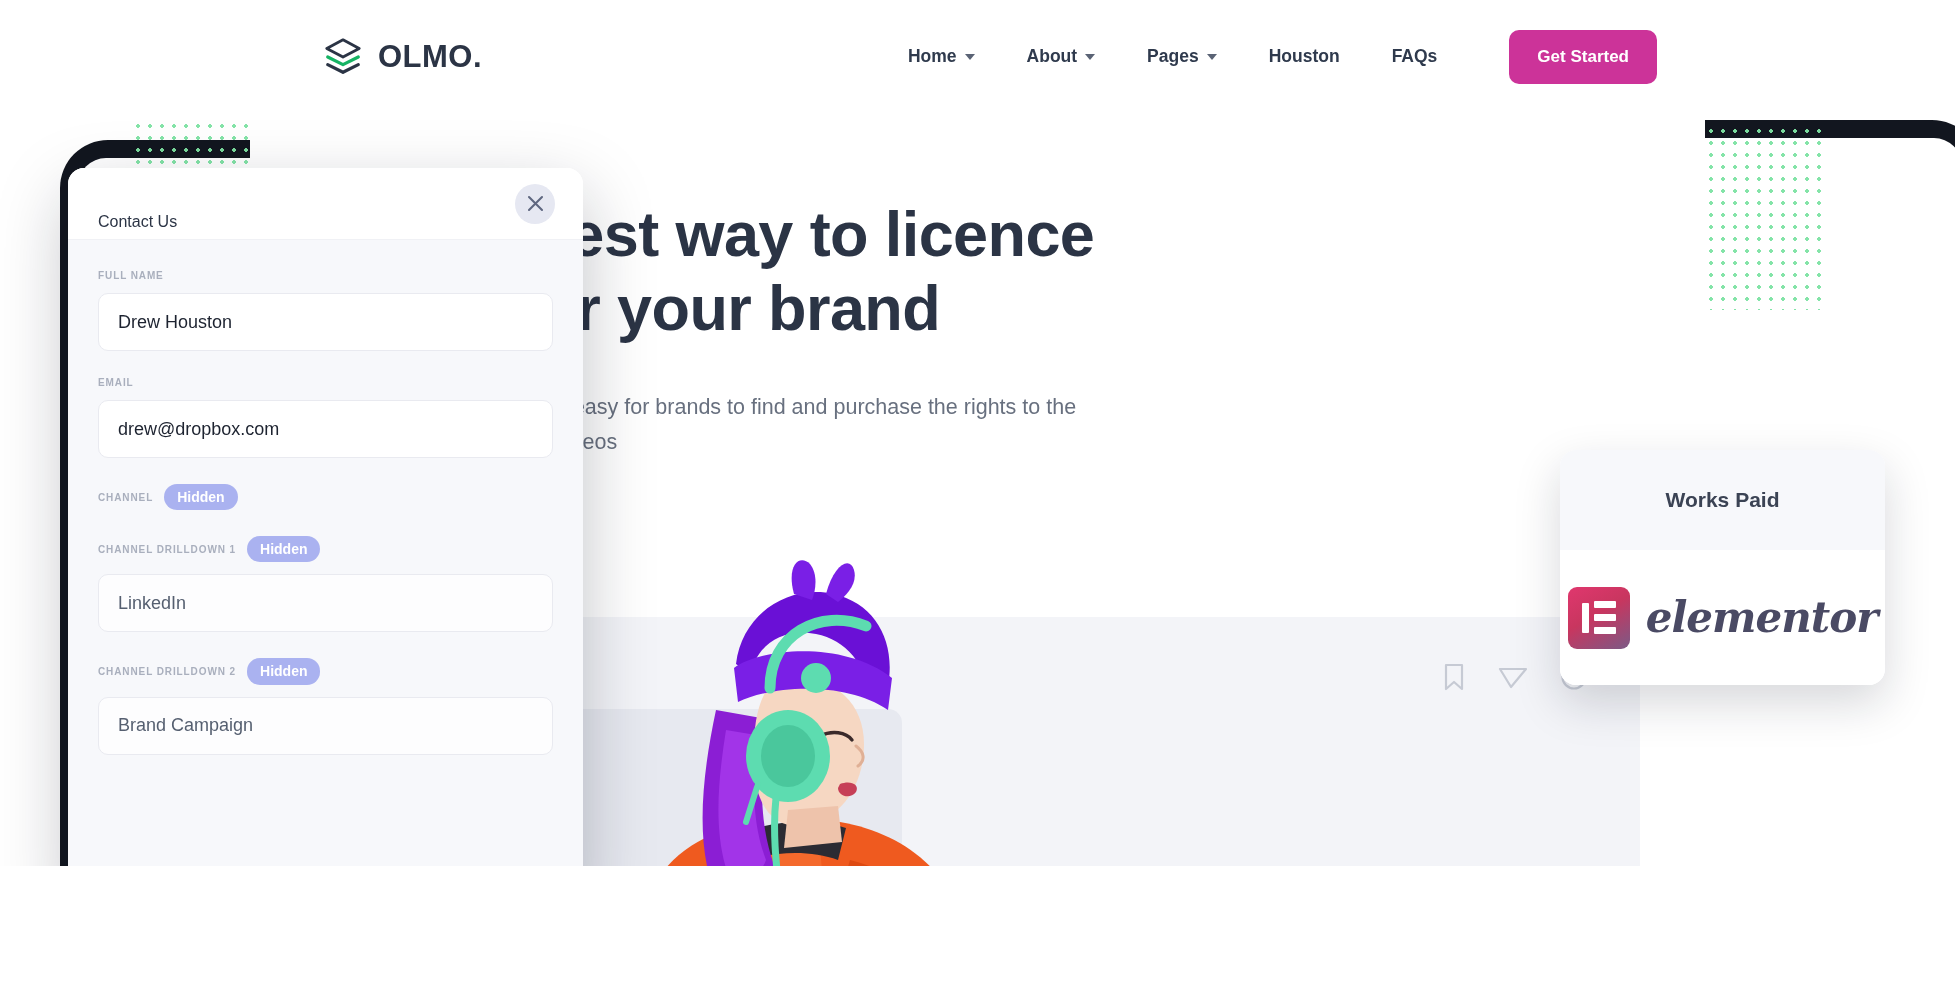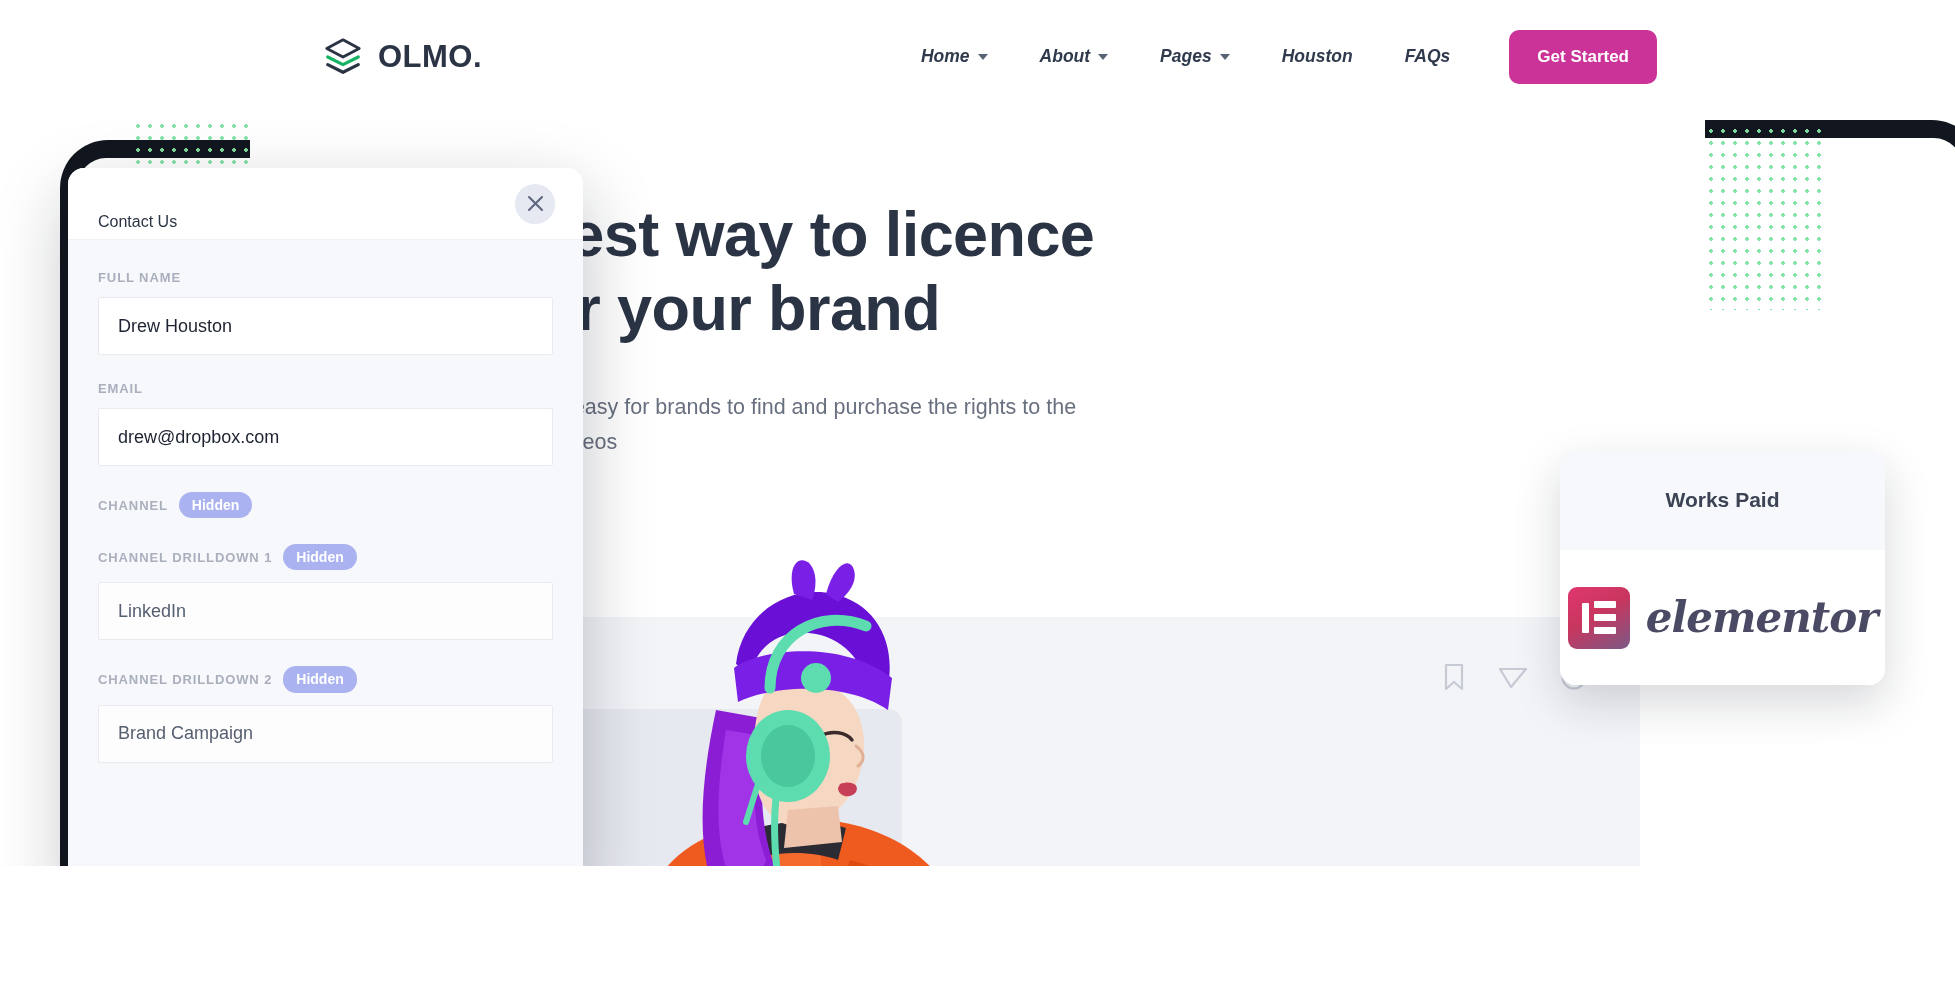--- a/index.html
+++ b/index.html
@@ -63,31 +63,31 @@
   }
 
   .nav-links {
     margin-left: auto;
     display: flex; align-items: center; gap: 0;
   }
   .nav-item {
     display: flex; align-items: center; gap: 8px;
     padding: 0 26px;
     font-size: 17.5px; font-weight: 600; color: #2f3a4d;
-    cursor: pointer; white-space: nowrap; font-style: italic;
+    cursor: pointer; white-space: nowrap;
   }
   .caret {
     width: 0; height: 0;
     border-left: 5px solid transparent;
     border-right: 5px solid transparent;
     border-top: 6px solid #5a6375;
     display: inline-block;
   }
   .cta-btn {
-    margin-left: 33px;
+    margin-left: 46px;
     background: #cc3399;
     color: #fff;
     border: none;
     border-radius: 10px;
     font-size: 17px; font-weight: 700;
     padding: 17px 28px;
     cursor: pointer;
     font-family: "Liberation Sans", sans-serif;
     white-space: nowrap;
   }
@@ -218,39 +218,39 @@
     padding: 30px 30px 0 30px;
     background: #f7f8fb;
     height: 658px;
   }
   .field { margin-bottom: 26px; }
   .field-label-row {
     display: flex; align-items: center; gap: 11px;
     margin-bottom: 12px;
   }
   .field-label {
-    font-size: 13px; font-weight: 700;
+    font-size: 10px; font-weight: 700;
     letter-spacing: .9px;
     color: #a9afbd;
     text-transform: uppercase;
   }
   .badge {
     background: #aab2f0;
     color: #ffffff;
     font-size: 14px; font-weight: 600;
     padding: 4px 13px;
     border-radius: 13px;
     line-height: 1.3;
     text-align: right;
   }
   .field-input {
     width: 100%;
     height: 58px;
     border: 1px solid #e9eaf0;
-    border-radius: 2px;
+    border-radius: 10px;
     background: #ffffff;
     padding: 0 19px;
     font-size: 18px;
     color: #1d2330;
     font-family: "Liberation Sans", sans-serif;
     outline: none;
   }
   .field-input.muted { color: #555f70; background: #fdfdfe; }
 </style>
 </head>

